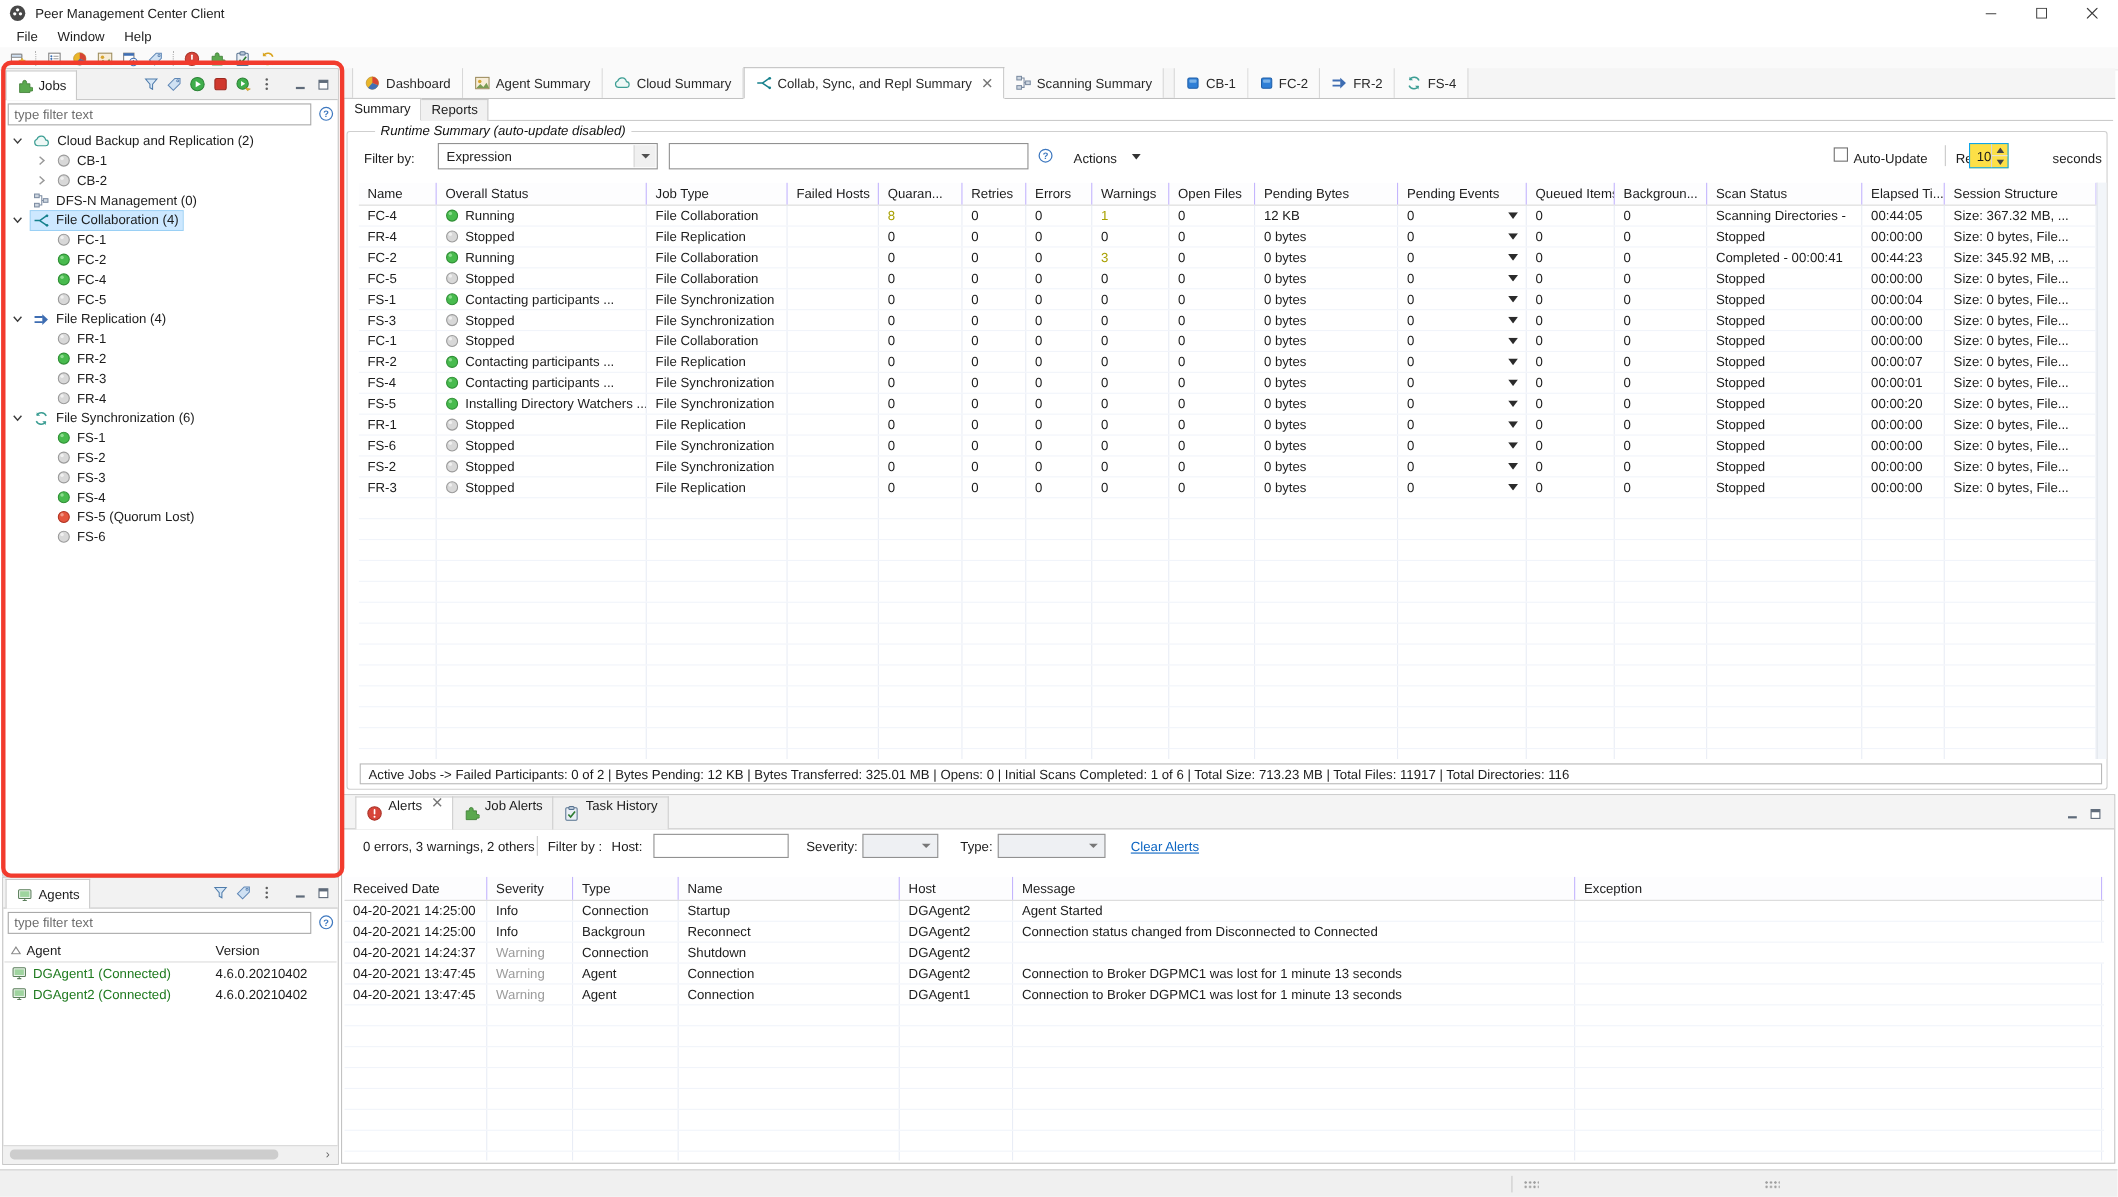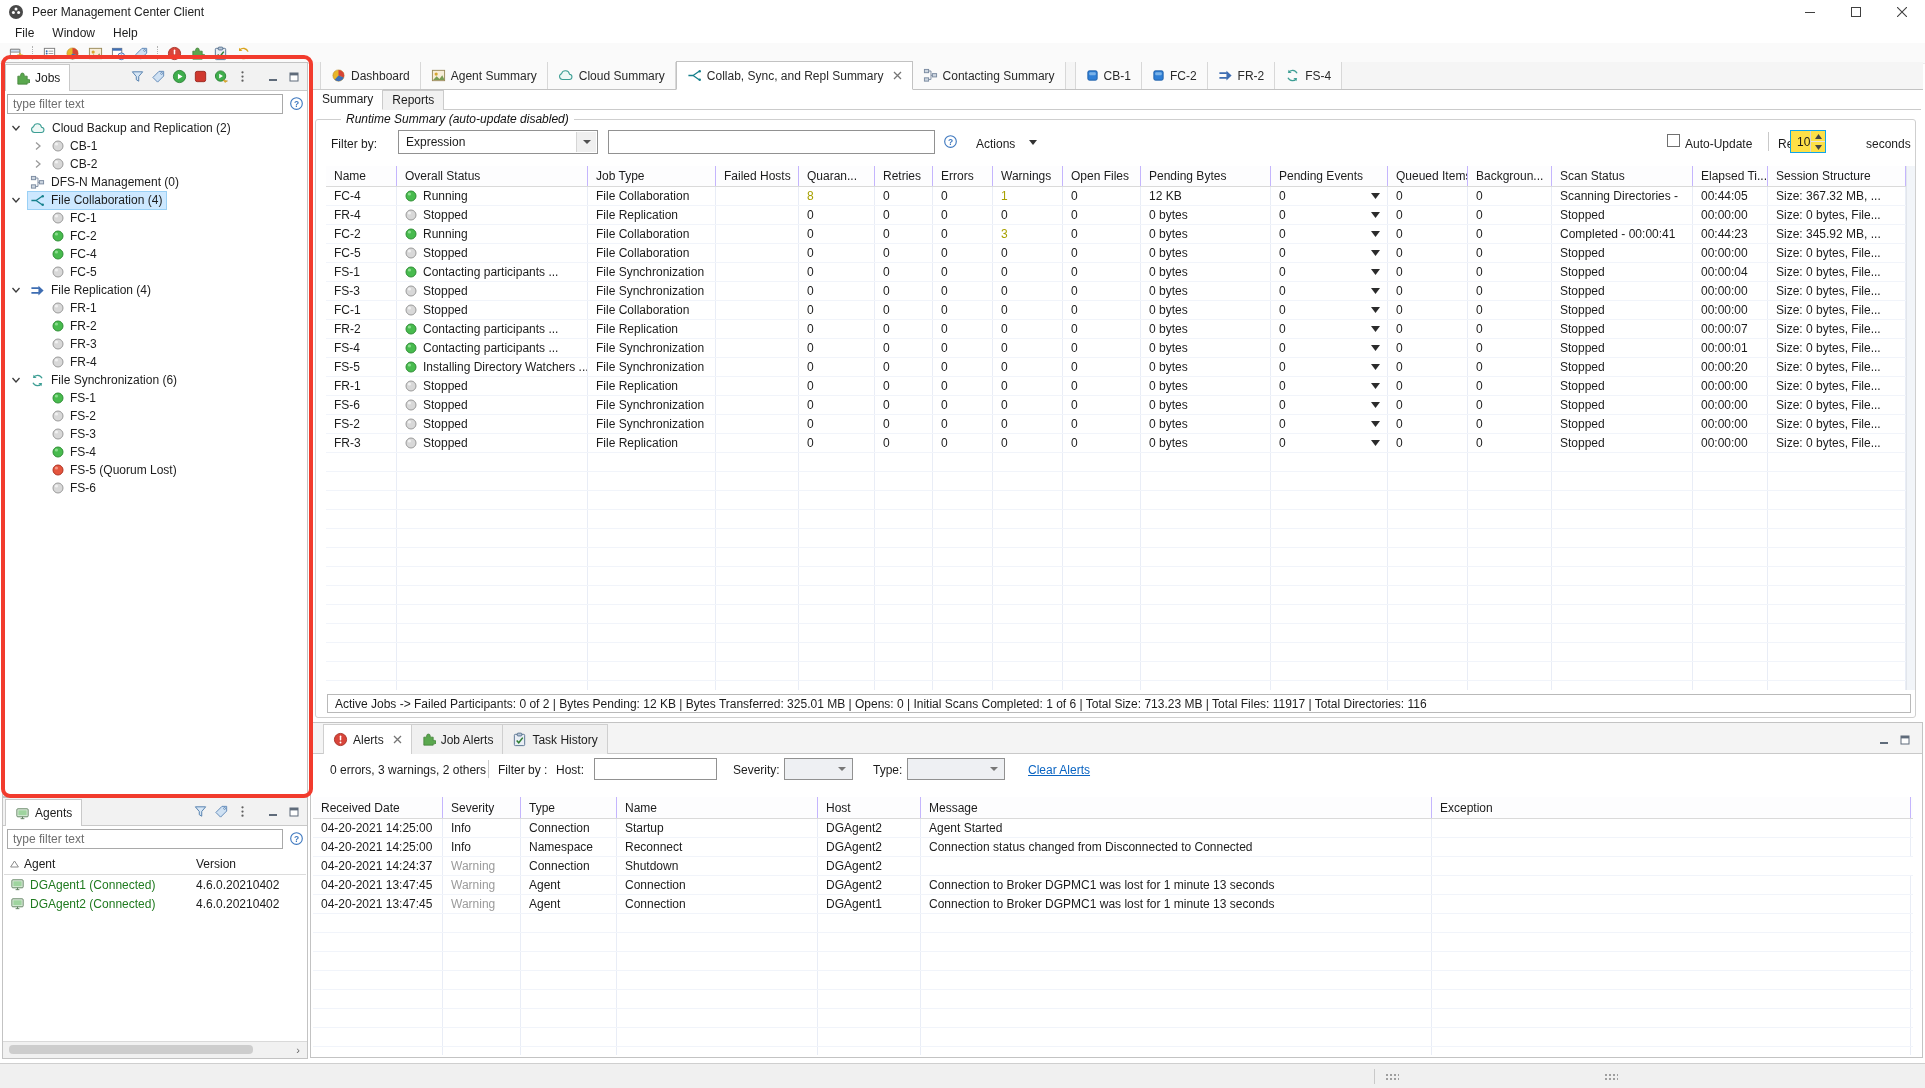--- a/index.html
+++ b/index.html
@@ -89,21 +89,21 @@
   .olive{color:#a8a000;}
   .dim{color:#9b9b9b;}
   .pe-arrow{margin-left:auto;margin-right:3px;display:inline-flex;}
   #vscroll{position:absolute;left:1906px;top:166px;width:9px;height:524px;background:#f2f5f9;border-left:1px solid #e2e6ec;box-sizing:border-box;}
 
   #totals-bar{position:absolute;left:327px;top:694px;width:1584px;height:19px;border:1px solid #b9b9b9;box-sizing:border-box;display:flex;align-items:center;padding-left:7px;background:#fff;white-space:nowrap;overflow:hidden;}
 
   
   #alerts-panel{position:absolute;left:310px;top:722px;width:1613px;height:336px;border:1px solid #c3c3c3;background:#fff;box-sizing:border-box;}
   #alerts-tabrow{height:30px;background:#f4f4f4;border-bottom:1px solid #c9c9c9;display:flex;align-items:flex-end;padding-left:12px;position:relative;}
-  .btab{display:inline-flex;align-items:center;gap:5px;height:29px;padding:0 9px;background:#f0f0f0;border:1px solid #cfcfcf;border-bottom:none;margin-right:-1px;margin-bottom:-1px;}
+  .btab{display:inline-flex;gap:5px;height:29px;padding:0 9px;background:#f0f0f0;border:1px solid #cfcfcf;border-bottom:none;margin-right:-1px;margin-bottom:-1px;}
   .btab.active{background:#fff;}
   #alerts-filter{position:absolute;left:0;top:30px;width:100%;height:38px;}
   .link{color:#0a64c2;text-decoration:underline;}
 
   
   #statusbar{position:absolute;left:0;top:1063px;width:1925px;height:25px;background:#f0f0f0;border-top:1px solid #cfcfcf;box-sizing:border-box;}
   .grip{position:absolute;top:9px;width:14px;height:8px;background-image:radial-gradient(#9f9f9f 1px,transparent 1.2px);background-size:4px 4px;}
 
   
   #red-highlight{position:absolute;left:1px;top:55px;width:312px;height:743px;border:4px solid #f23b2d;border-radius:9px;box-sizing:border-box;z-index:60;pointer-events:none;}
@@ -764,21 +764,21 @@
     </div>
     <div class="etab">
       <span class="icn">
         <svg width="15" height="15" viewBox="0 0 16 16">
           <rect x="1.5" y="1.5" width="4.5" height="3.5" fill="#cdd6e0" stroke="#7a8aa0"></rect>
           <rect x="10" y="6" width="4.5" height="3.5" fill="#cdd6e0" stroke="#7a8aa0"></rect>
           <rect x="1.5" y="10.5" width="4.5" height="3.5" fill="#cdd6e0" stroke="#7a8aa0"></rect>
           <path d="M6 3.2h2.5v9H6M8.5 7.8H10" fill="none" stroke="#7a8aa0"></path>
         </svg>
       </span>
-      <span>Contacting Summary</span>
+      <span>Scanning Summary</span>
     </div>
     <div class="etab gap">
       <span class="icn">
         <svg width="13" height="13" viewBox="0 0 14 14">
           <rect x="2" y="2" width="10" height="10" rx="1.5" fill="#2f7fd6" stroke="#1e5ea8"></rect>
           <rect x="3.5" y="3.5" width="7" height="3.2" rx="1" fill="#7ab2e8"></rect>
         </svg>
       </span>
       <span>CB-1</span>
     </div>
@@ -1674,21 +1674,21 @@
         <div class="scell">Info</div>
         <div class="scell">Connection</div>
         <div class="scell">Startup</div>
         <div class="scell">DGAgent2</div>
         <div class="scell">Agent Started</div>
         <div class="scell"></div>
       </div>
       <div class="srow" style="grid-template-columns: 130px 78px 96px 201px 103px 511px 479px;">
         <div class="scell">04-20-2021 14:25:00</div>
         <div class="scell">Info</div>
-        <div class="scell">Namespace</div>
+        <div class="scell">Backgroun</div>
         <div class="scell">Reconnect</div>
         <div class="scell">DGAgent2</div>
         <div class="scell">Connection status changed from Disconnected to Connected</div>
         <div class="scell"></div>
       </div>
       <div class="srow" style="grid-template-columns: 130px 78px 96px 201px 103px 511px 479px;">
         <div class="scell">04-20-2021 14:24:37</div>
         <div class="scell dim">Warning</div>
         <div class="scell">Connection</div>
         <div class="scell">Shutdown</div>

